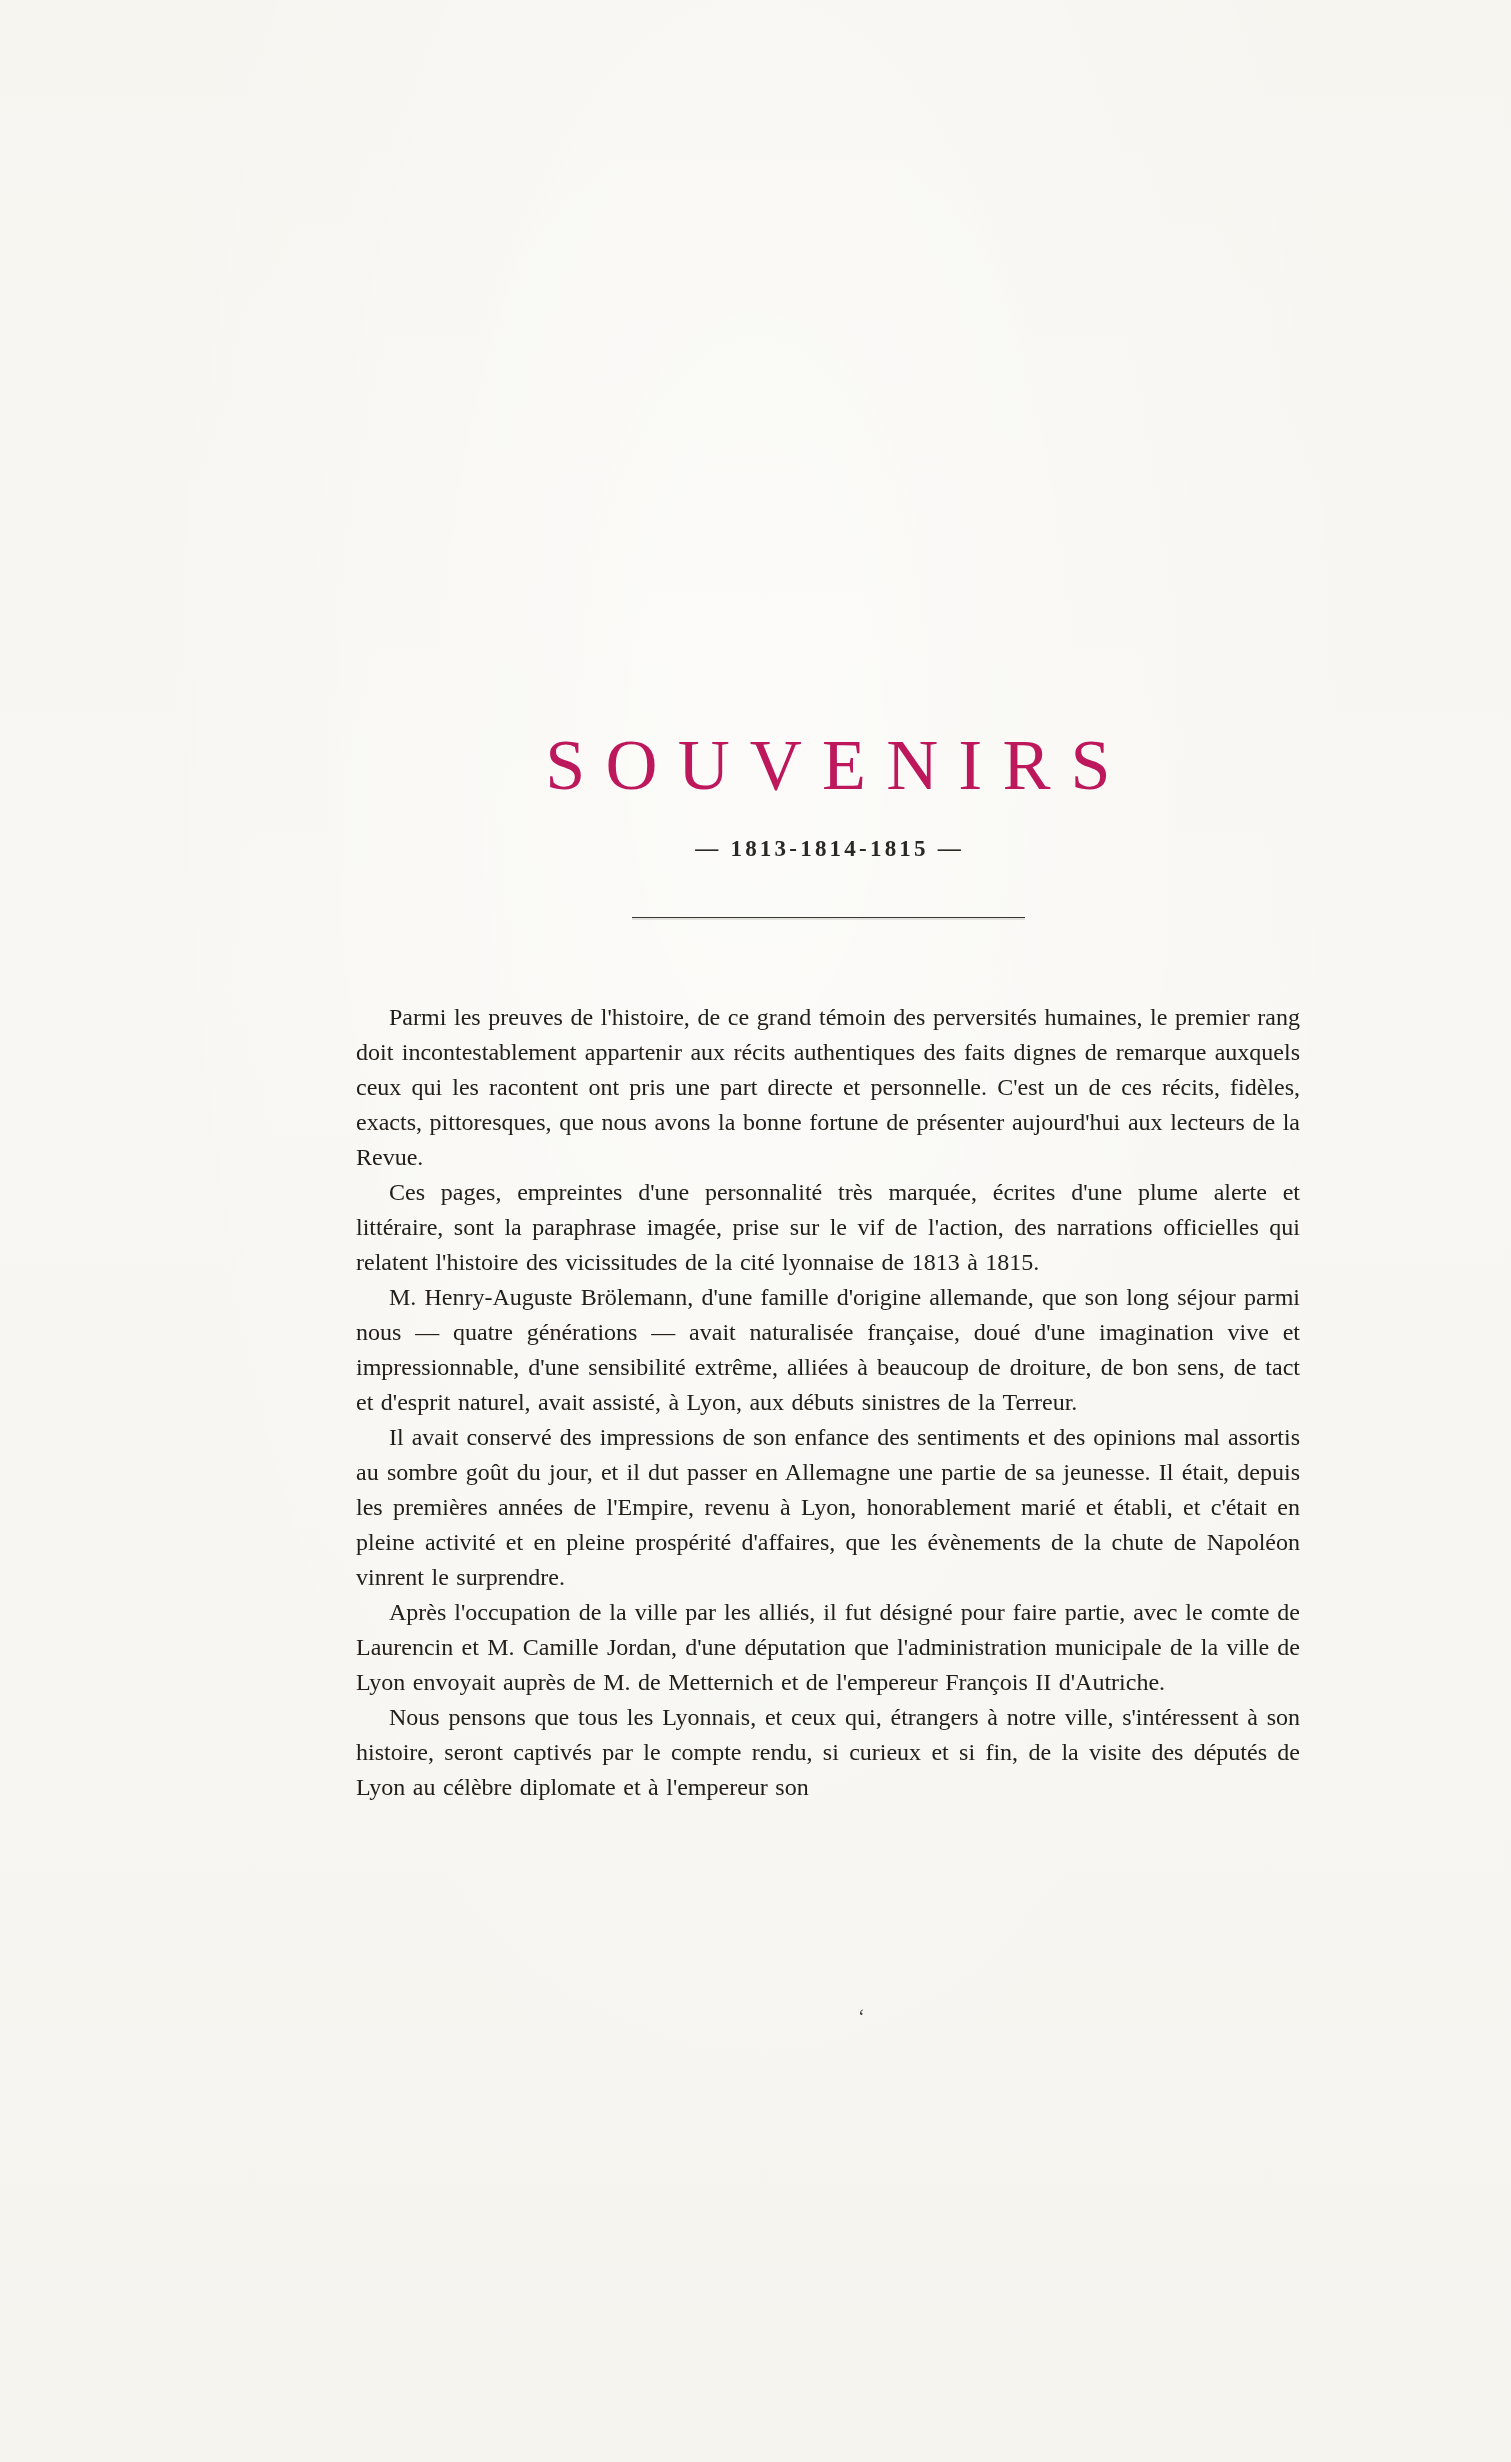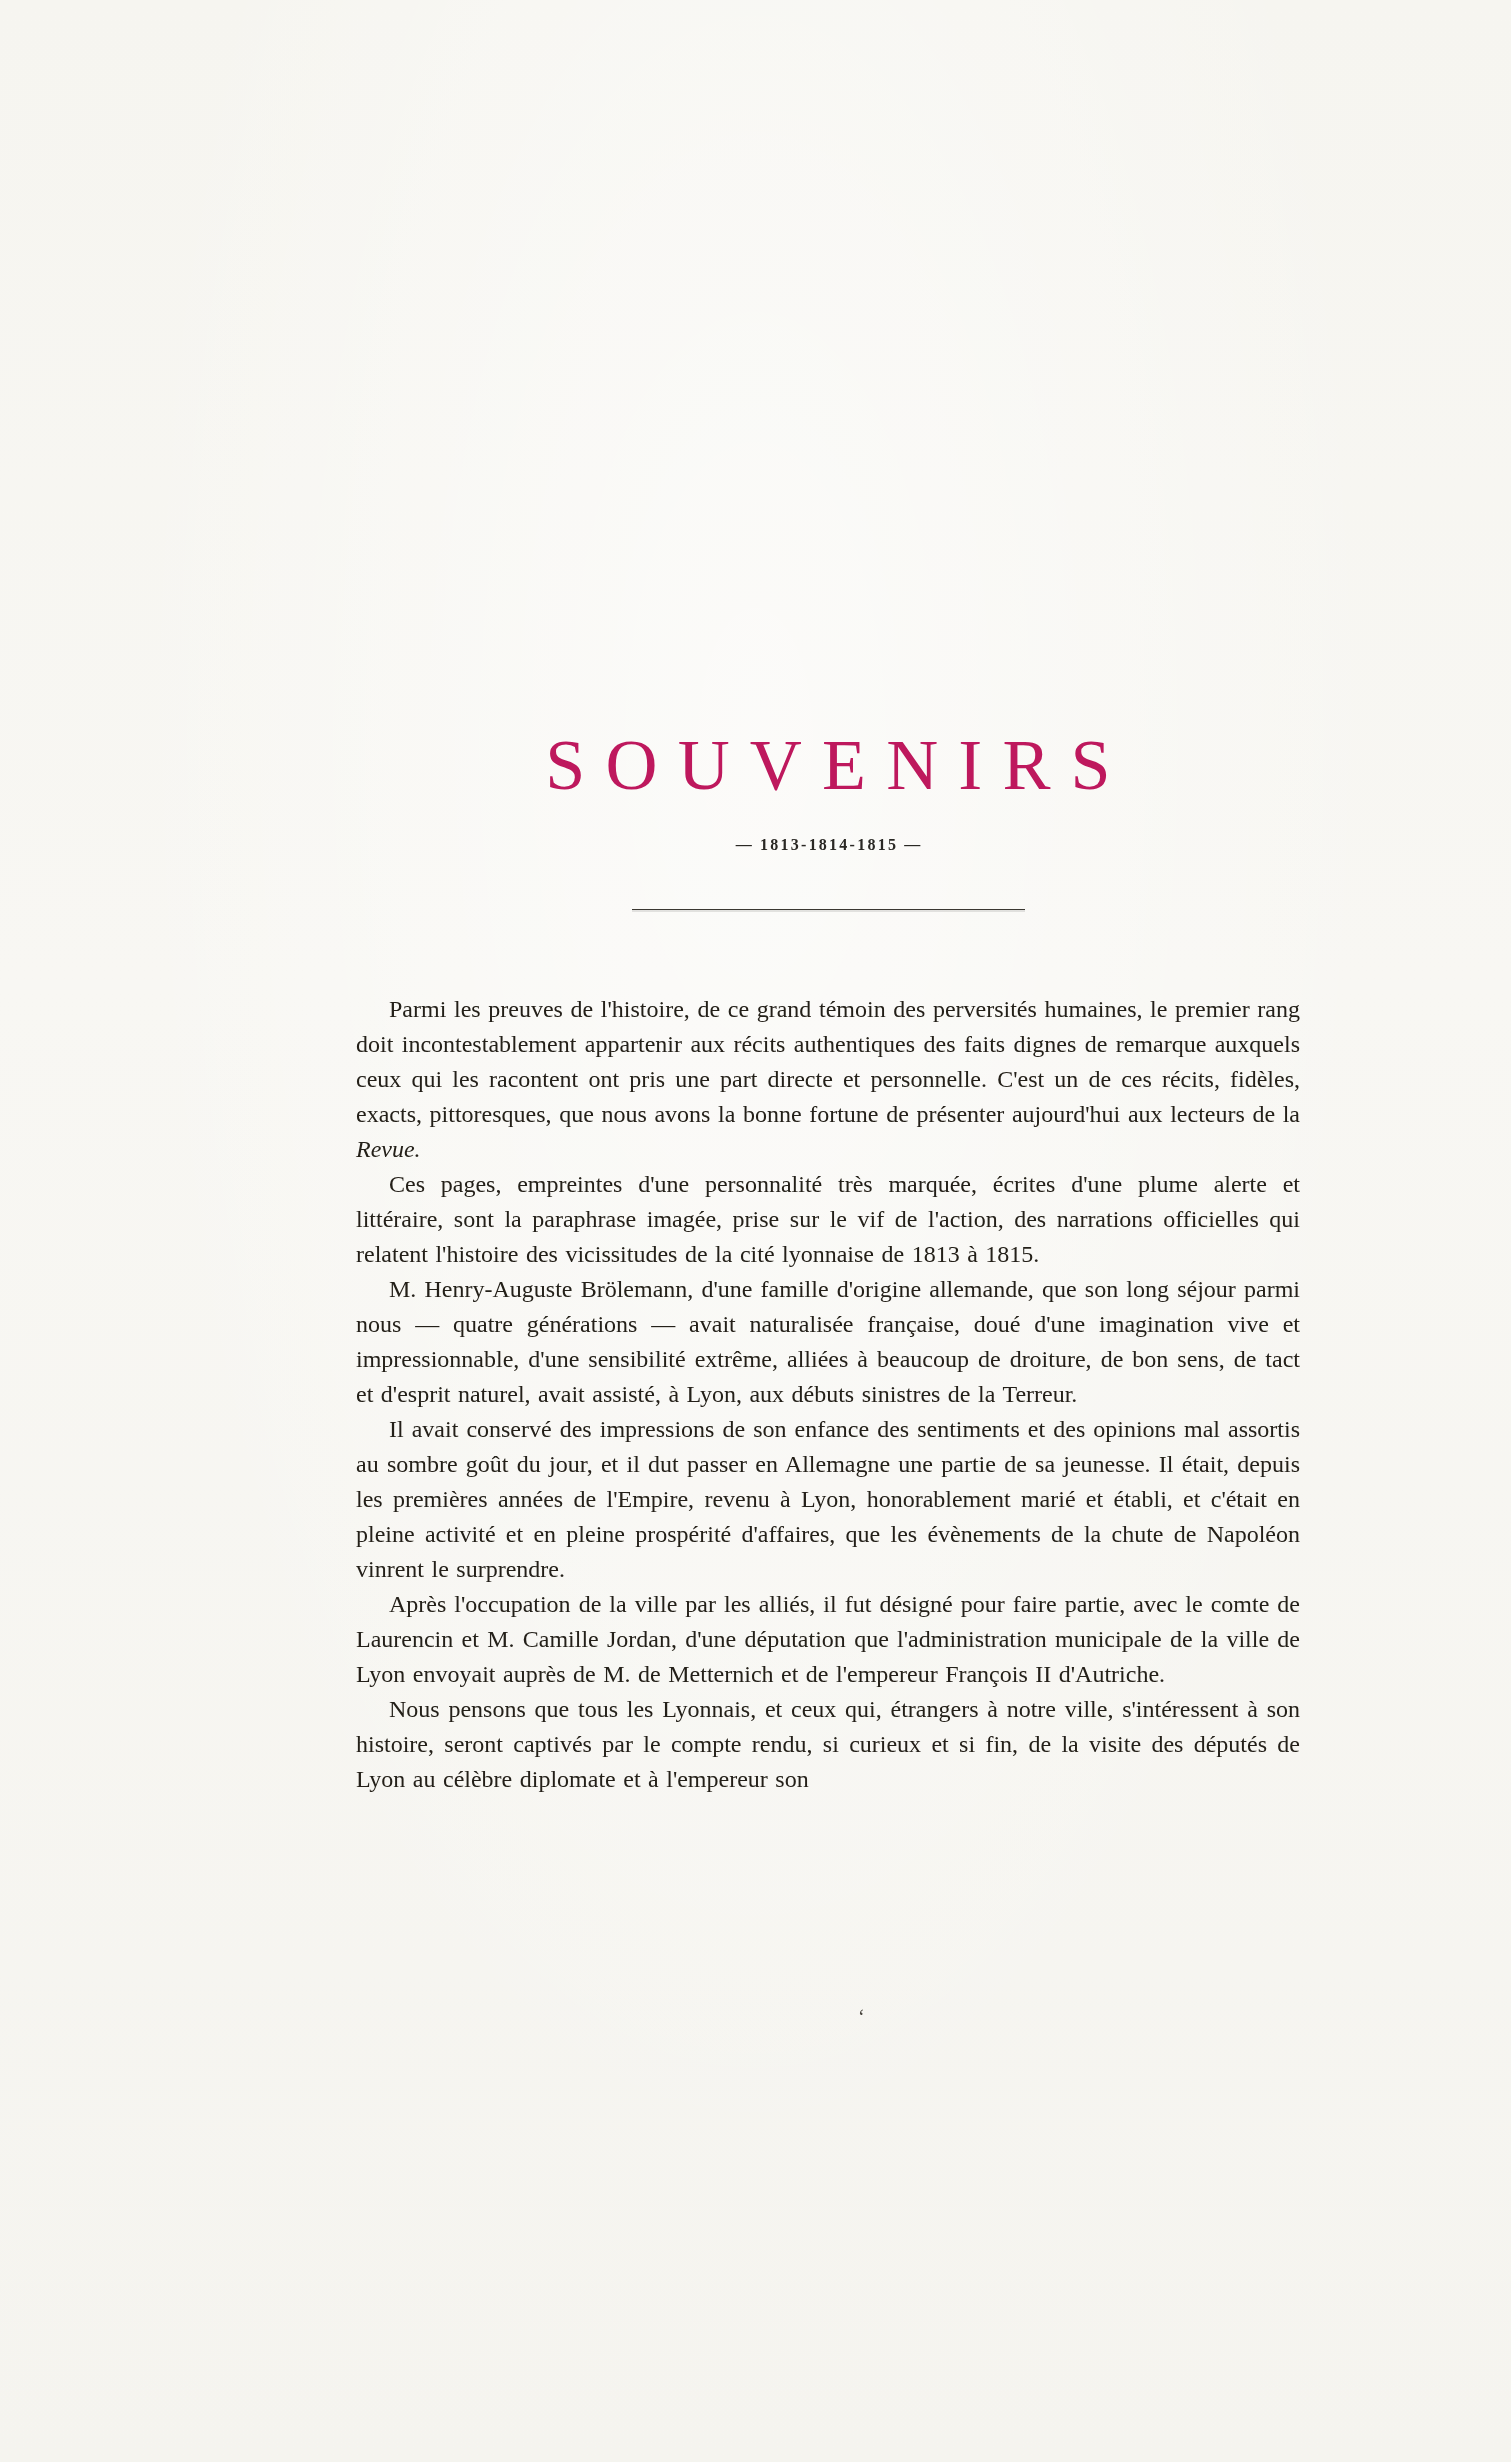--- a/index.html
+++ b/index.html
@@ -36,21 +36,21 @@
   .page-title {
     font-size: 72px;
     font-weight: 400;
     letter-spacing: 0.28em;
     margin-right: -0.28em; 
     color: #be185d;
     white-space: nowrap;
   }
   .page-subtitle {
     margin-top: 29px;
-    font-size: 16px;
+    font-size: 23px;
     font-weight: 700;
     letter-spacing: 0.14em;
     margin-right: -0.14em;
     color: #2a2824;
   }
   .divider-rule {
     margin: 55px auto 0 auto;
     width: 393px;
     height: 0;
     border: none;
@@ -63,21 +63,20 @@
     line-height: 35px;
     text-align: justify;
     word-spacing: 1.5px;
     color: #242019;
   }
   .body-text p {
     margin: 0;
     text-indent: 33px;
   }
   .italic {
-    font-style: italic;
   }
   .printers-mark {
     position: absolute;
     left: 858px;
     top: 2006px;
     font-size: 20px;
     color: #4a463f;
   }
 </style>
 </head>

